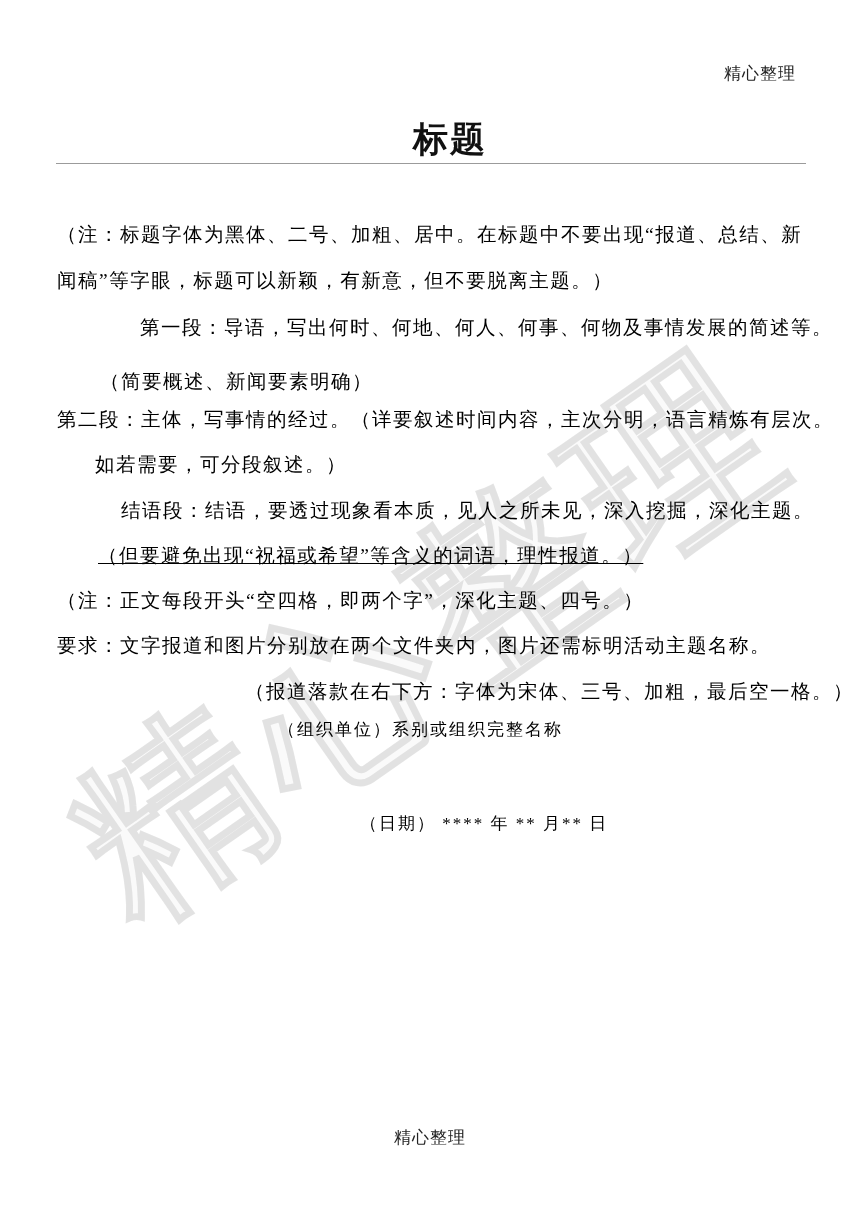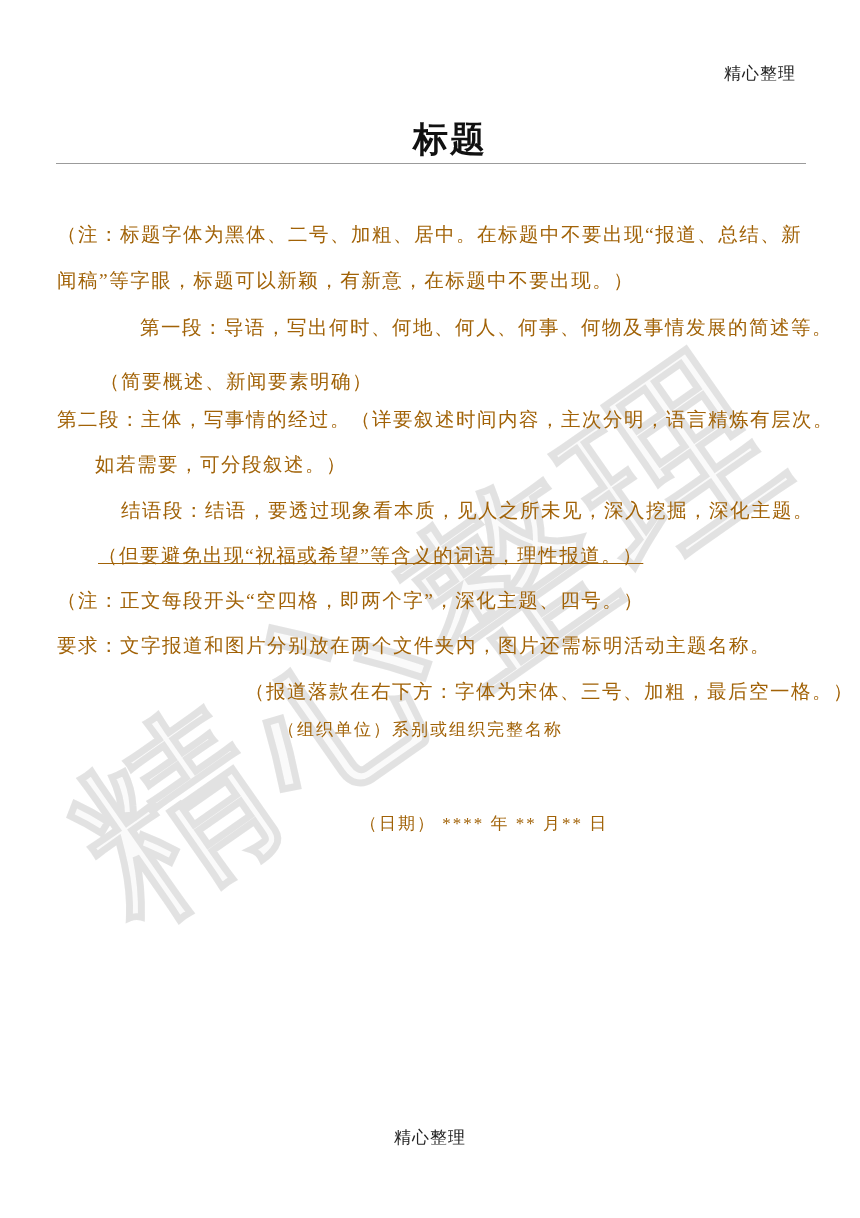--- a/index.html
+++ b/index.html
@@ -42,21 +42,21 @@
     left: 56px;
     width: 750px;
     height: 0;
     border-top: 1px solid #9b9b9b;
   }
   .line {
     position: absolute;
     font-size: 19.5px;
     letter-spacing: 1.5px;
     white-space: nowrap;
-    color: #a16207;
+    color: #000000;
   }
   .line.big {
     font-size: 17px;
     letter-spacing: 2px;
   }
   .watermark {
     position: absolute;
     left: 20px;
     top: 505px;
     width: 830px;
@@ -88,21 +88,21 @@
 <div class="page">
 
   <div class="watermark">精心整理</div>
 
   <div class="header-note">精心整理</div>
 
   <div class="doc-title">标题</div>
   <div class="title-rule"></div>
 
   <p class="line" style="top:201px; left:57px;">（注：标题字体为黑体、二号、加粗、居中。在标题中不要出现“报道、总结、新</p>
-  <p class="line" style="top:247px; left:57px;">闻稿”等字眼，标题可以新颖，有新意，在标题中不要出现。）</p>
+  <p class="line" style="top:247px; left:57px;">闻稿”等字眼，标题可以新颖，有新意，但不要脱离主题。）</p>
   <p class="line" style="top:294px; left:140px;">第一段：导语，写出何时、何地、何人、何事、何物及事情发展的简述等。</p>
   <p class="line" style="top:340px; left:100px;margin-top:28px;">（简要概述、新闻要素明确）</p>
   <p class="line" style="top:386px; left:57px;">第二段：主体，写事情的经过。（详要叙述时间内容，主次分明，语言精炼有层次。</p>
   <p class="line" style="top:431px; left:95px;">如若需要，可分段叙述。）</p>
   <p class="line" style="top:477px; left:121px;">结语段：结语，要透过现象看本质，见人之所未见，深入挖掘，深化主题。</p>
   <p class="line" style="top:522px; left:98px;text-decoration:underline;">（但要避免出现“祝福或希望”等含义的词语，理性报道。）</p>
   <p class="line" style="top:567px; left:57px;">（注：正文每段开头“空四格，即两个字”，深化主题、四号。）</p>
   <p class="line" style="top:612px; left:57px;margin-top:20px;">要求：文字报道和图片分别放在两个文件夹内，图片还需标明活动主题名称。</p>
   <p class="line" style="top:658px; left:245px;">（报道落款在右下方：字体为宋体、三号、加粗，最后空一格。）</p>
   <p class="line big" style="top:701px; left:278px;">（组织单位）系别或组织完整名称</p>

